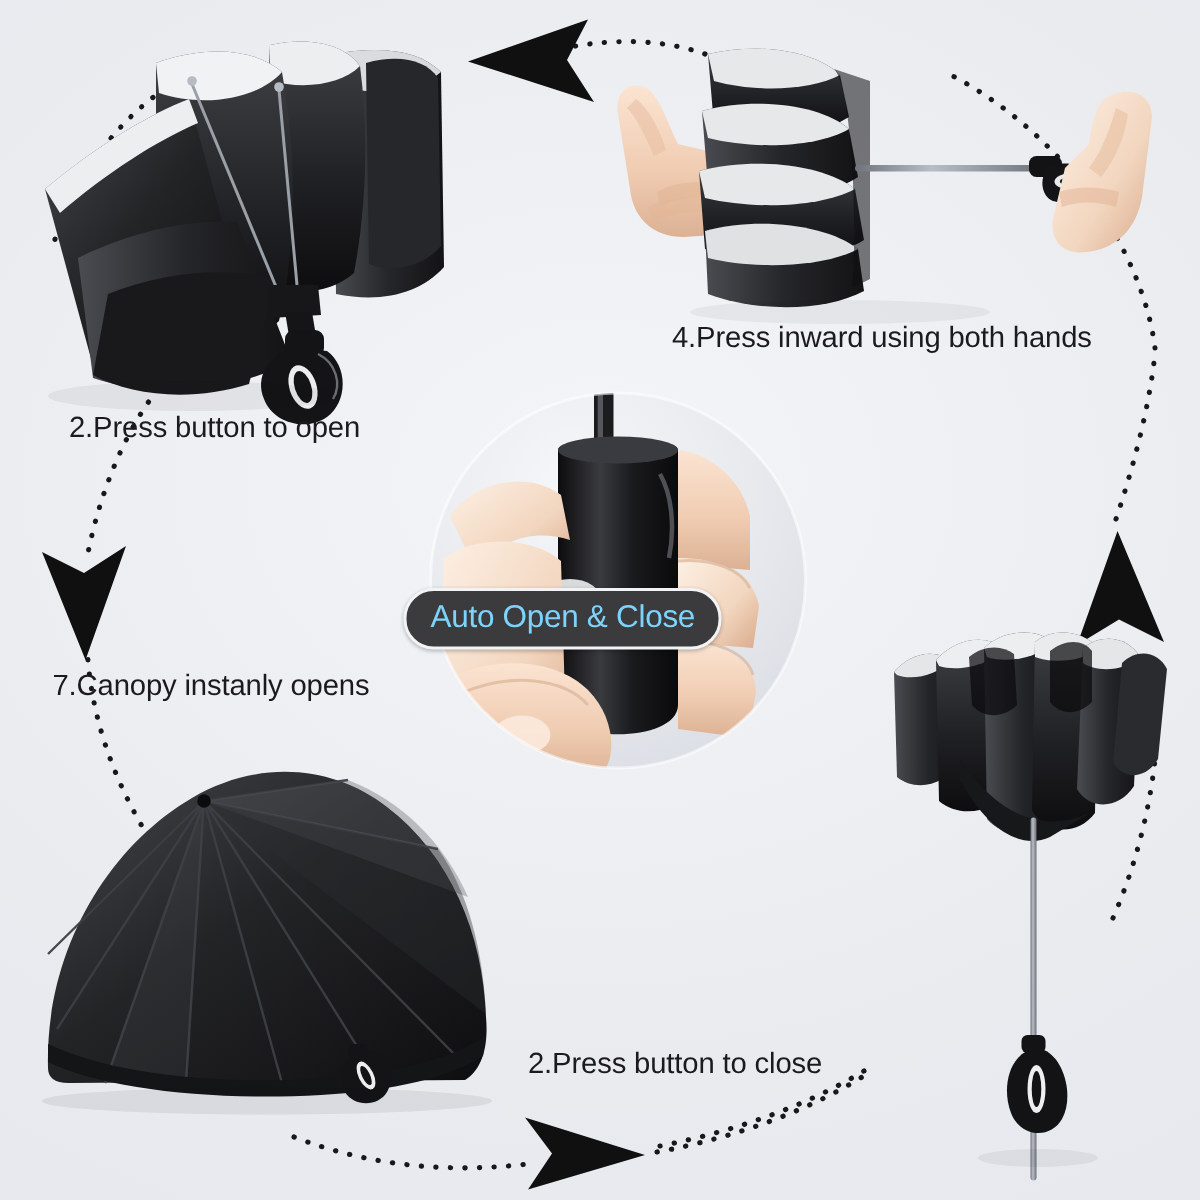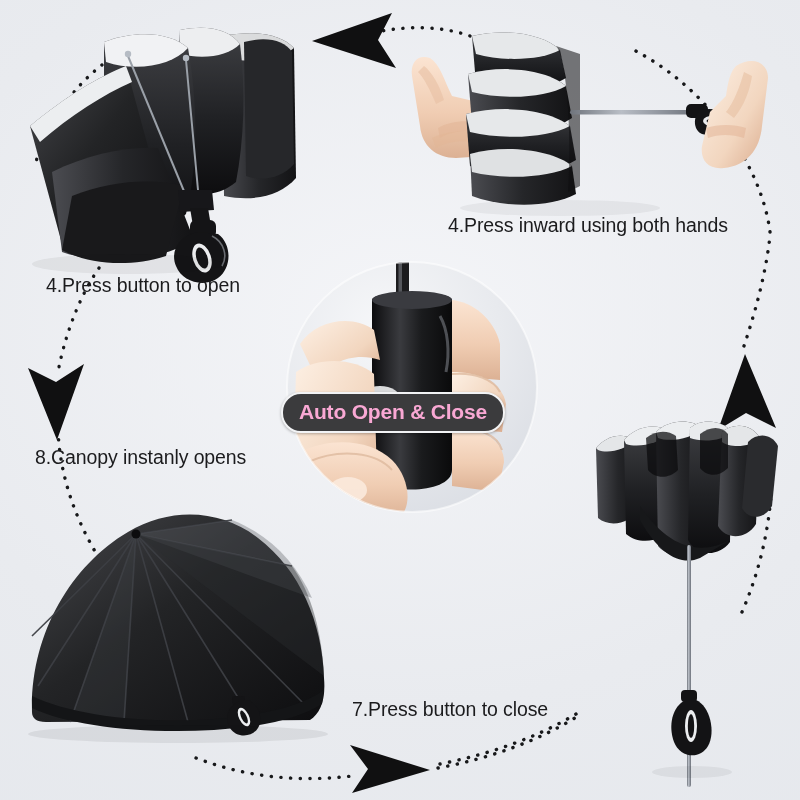--- a/index.html
+++ b/index.html
@@ -21,27 +21,27 @@
     font-size:19.5px;
     letter-spacing:-0.1px;
     white-space:nowrap;
     font-weight:400;
   }
   #label-1{left:46px;top:274px;}
   #label-2{left:35px;top:446px;}
   #label-3{left:352px;top:698px;}
   #label-4{left:448px;top:190px;margin-top:24px;}
   #badge{
-    position:absolute;left:281px;top:392px;
+    position:absolute;left:269px;top:392px;
     padding:6px 16px 7px 16px;
     background:#3b3b3d;
     border:2.5px solid #f2f3f5;
     border-radius:20px;
-    color:#f9a8d4;
-    font-size:21px;font-weight:bold;letter-spacing:-0.2px;
+    color:#7dd3fc;
+    font-size:21px;font-weight:normal;letter-spacing:-0.2px;
     white-space:nowrap;
     z-index:40;
     box-shadow:0 1px 3px rgba(0,0,0,.28);
   }
 </style>
 </head>
 <body>
 
 <div id="stage">
 
@@ -318,18 +318,18 @@
           <path d="M 452 428 C 478 426 498 436 502 450"></path>
           <path d="M 308 462 C 340 448 376 452 392 470"></path>
         </g>
       </g>
       <circle cx="412" cy="387" r="125" fill="none" stroke="#ffffff" stroke-width="2" opacity=".55"></circle>
     </g>
   </svg>
 
   <div id="badge">Auto Open &amp; Close</div>
 
-  <div class="step-label" id="label-1">4.Press button to open</div>
-  <div class="step-label" id="label-2">8.Canopy instanly opens</div>
-  <div class="step-label" id="label-3">7.Press button to close</div>
+  <div class="step-label" id="label-1">2.Press button to open</div>
+  <div class="step-label" id="label-2">7.Canopy instanly opens</div>
+  <div class="step-label" id="label-3">2.Press button to close</div>
   <div class="step-label" id="label-4">4.Press inward using both hands</div>
 
 </div>
 
 </body></html>

